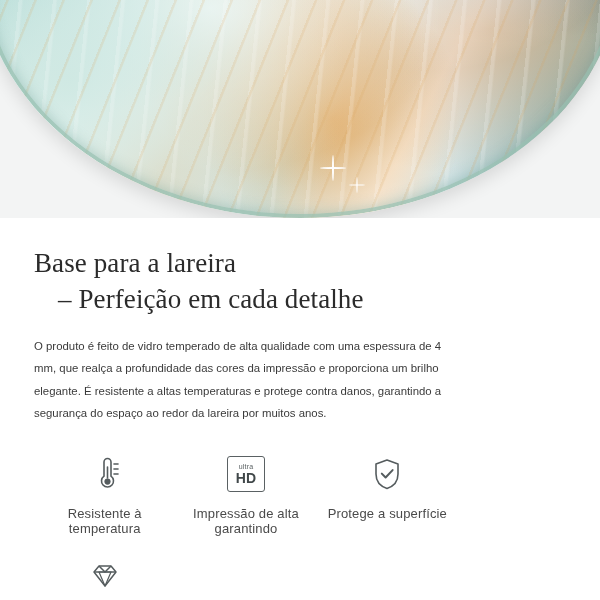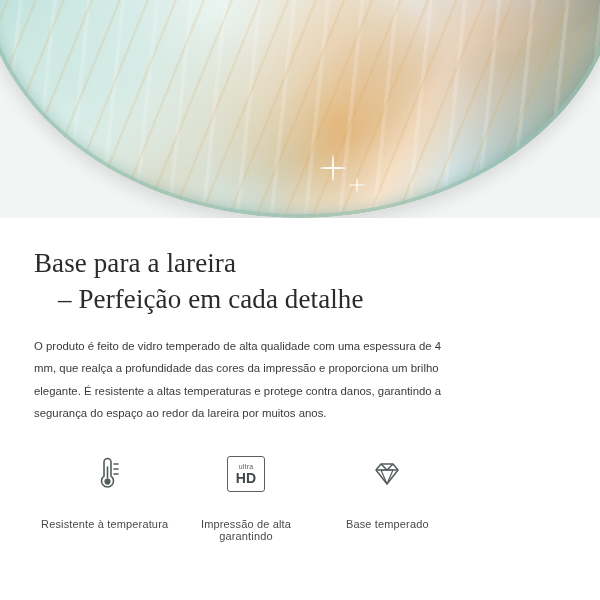--- a/index.html
+++ b/index.html
@@ -143,22 +143,22 @@
   .feature-icon {
     width: 48px;
     height: 48px;
     display: flex;
     align-items: center;
     justify-content: center;
     color: #555c5e;
   }
 
   .feature-label {
-    margin-top: 20px;
-    font-size: 11px;
+    margin-top: 8px;
+    font-size: 13px;
     color: #4a4a4a;
     letter-spacing: .15px;
   }
 
   .hd-box {
     width: 36px;
     height: 34px;
     border: 1.6px solid #5a6163;
     border-radius: 3px;
     display: flex;
@@ -221,20 +221,29 @@
       <div class="feature">
         <div class="feature-icon">
           <div class="hd-box">
             <span class="hd-top">ultra</span>
             <span class="hd-bottom">HD</span>
           </div>
         </div>
         <div class="feature-label">Impressão de alta garantindo</div>
       </div>
 
+      <div class="feature">
+        <div class="feature-icon">
+          <svg width="44" height="44" viewBox="0 0 44 44" fill="none" stroke="#555c5e" stroke-width="1.6" stroke-linejoin="round" stroke-linecap="round">
+            <path d="M22 8l11 4v10c0 8-5.4 12.6-11 14.4C16.4 34.6 11 30 11 22V12z"></path>
+            <path d="M16.8 21.6l3.8 3.9 7-7.4" stroke-width="2"></path>
+          </svg>
+        </div>
+        <div class="feature-label">Protege a superfície</div>
+      </div>
 
       <div class="feature">
         <div class="feature-icon">
           <svg width="44" height="44" viewBox="0 0 44 44" fill="none" stroke="#555c5e" stroke-width="1.5" stroke-linejoin="round">
             <path d="M11 18l5-6h12l5 6-11 14z"></path>
             <path d="M11 18h22"></path>
             <path d="M16 12l6 6 6-6"></path>
             <path d="M22 18l-6 0 6 14 6-14z" stroke-width="1.2"></path>
           </svg>
         </div>

